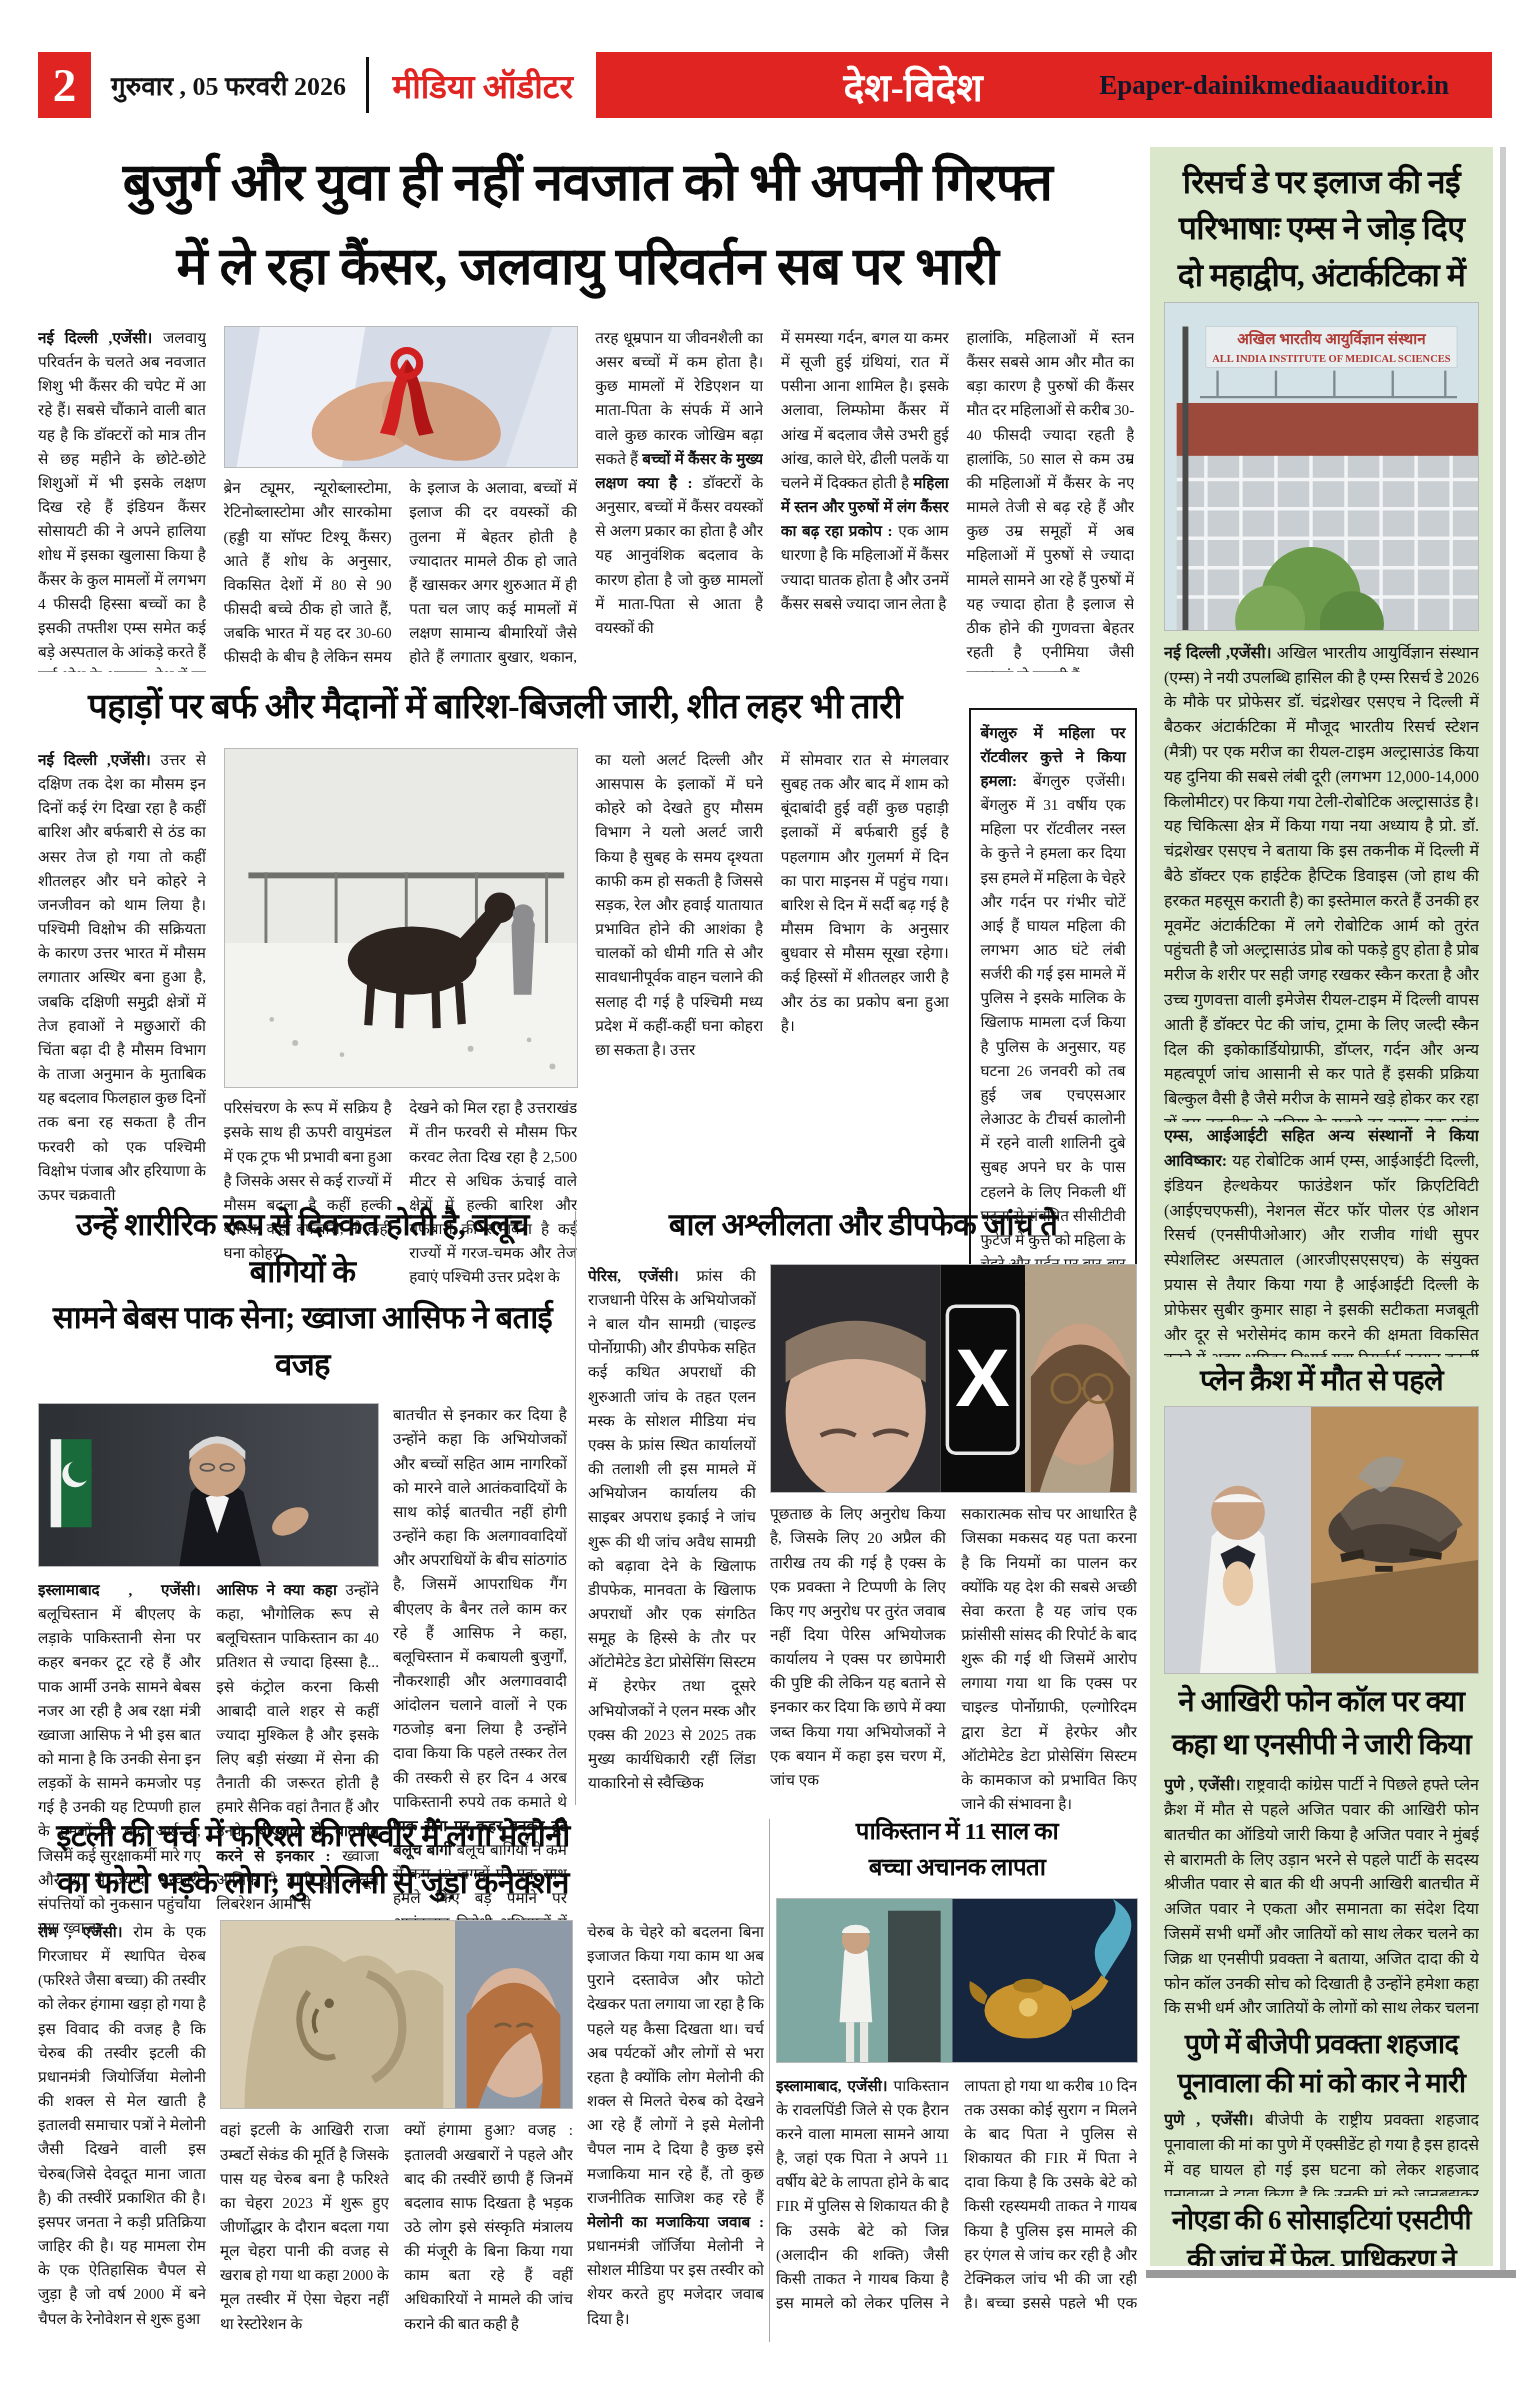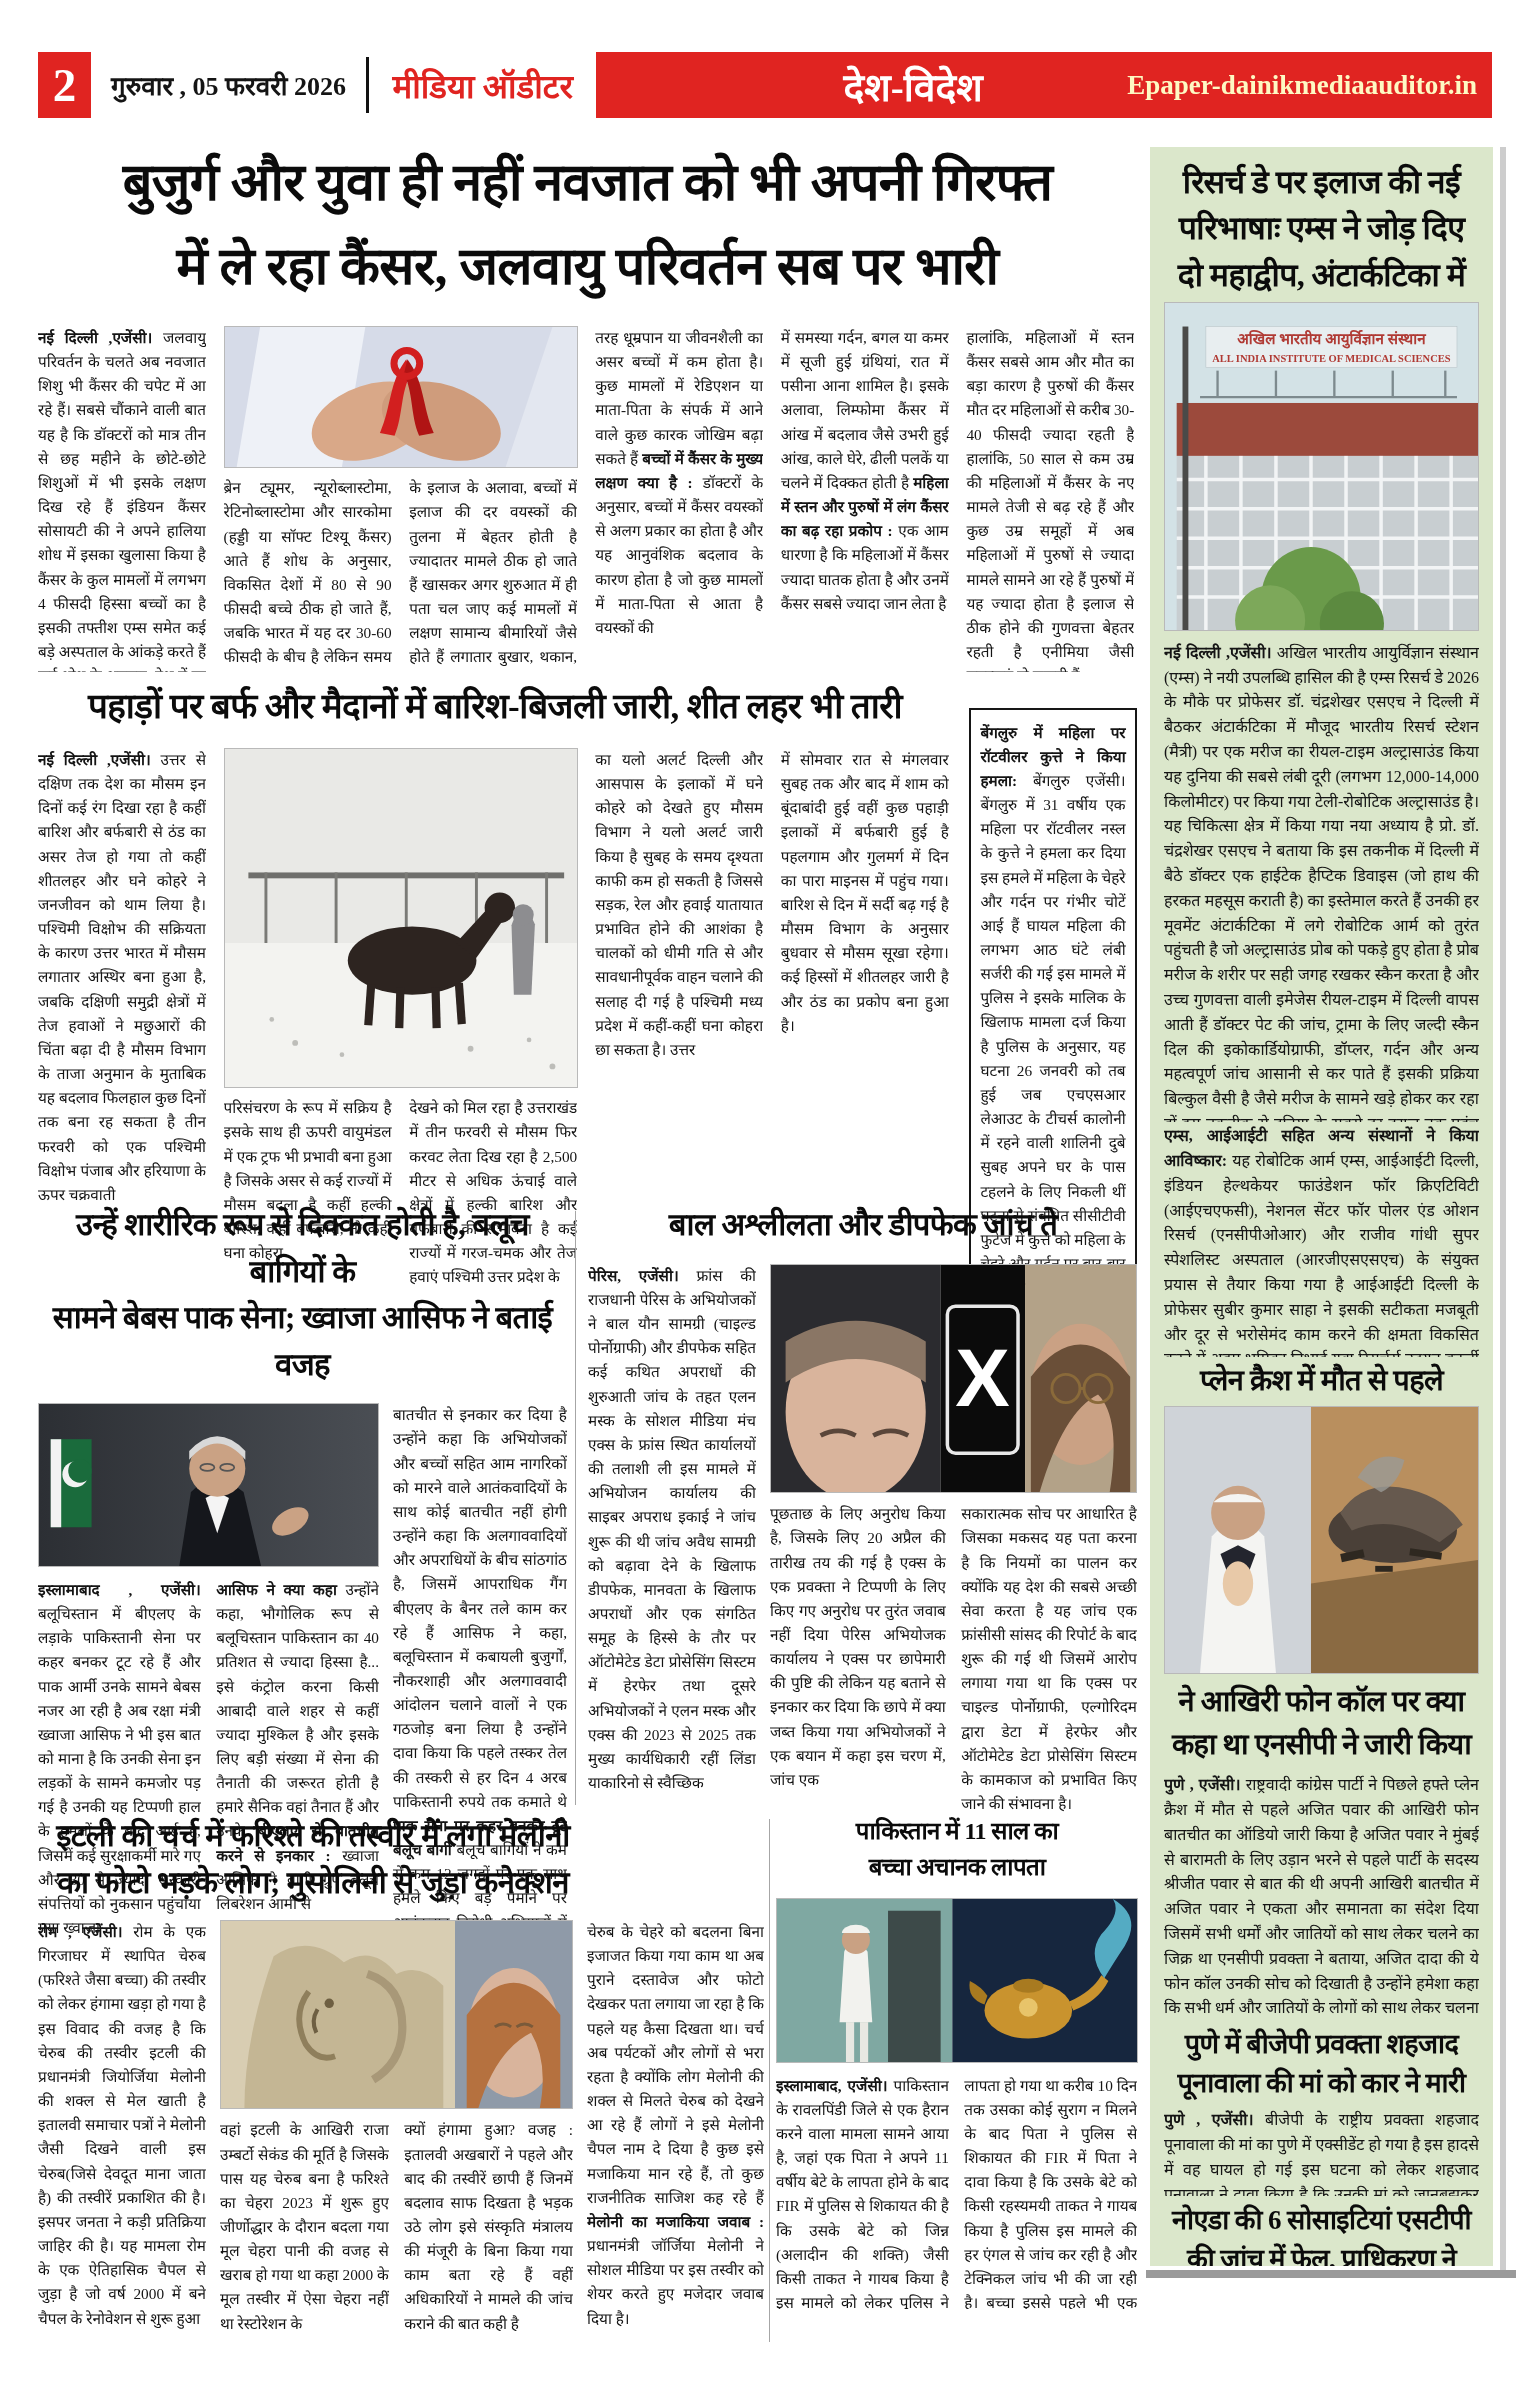--- a/index.html
+++ b/index.html
@@ -7,21 +7,21 @@
         font-family:"Liberation Serif","DejaVu Serif",serif;color:#141414;overflow:hidden;}
   
   .header{position:absolute;left:38px;top:52px;width:1454px;height:66px;display:flex;align-items:stretch;}
   .pageno{width:53px;background:#e02421;color:#fff;font-weight:bold;font-size:47px;
           display:flex;align-items:center;justify-content:center;}
   .hdate{display:flex;align-items:center;padding:0 20px;font-weight:bold;font-size:26px;white-space:nowrap;text-align:right;}
   .hvline{width:2.9px;background:#111;margin:4.7px 0;}
   .hbrand{display:flex;align-items:center;padding:0 23.5px;color:#e02421;font-weight:bold;font-size:33px;white-space:nowrap;}
   .hbanner{flex:1;background:#e02421;color:#fff;display:flex;align-items:center;}
   .hsection{font-weight:bold;font-size:39px;margin-left:247px;white-space:nowrap;}
-  .hurl{font-weight:bold;font-size:27px;margin-left:auto;padding-right:15px;white-space:nowrap;color:#fef9c3;text-decoration:none;}
+  .hurl{font-weight:bold;font-size:27px;margin-left:auto;padding-right:43px;white-space:nowrap;color:#0f172a;text-decoration:none;}
   
   .art-head{font-weight:bold;text-align:center;color:#0b0b0b;letter-spacing:-0.6px;}
   .bodytext{font-size:15.3px;line-height:1.58;text-align:justify;overflow:hidden;}
   .byline{font-weight:bold;}
   .boldinline{font-weight:bold;}
   .col{overflow:hidden;}
   .imgbox{overflow:hidden;border:0.6px solid #b9b9b9;}
   svg{display:block;}
   
   .a1-head{position:absolute;left:38px;top:141px;width:1099px;font-size:52px;line-height:1.62;}

